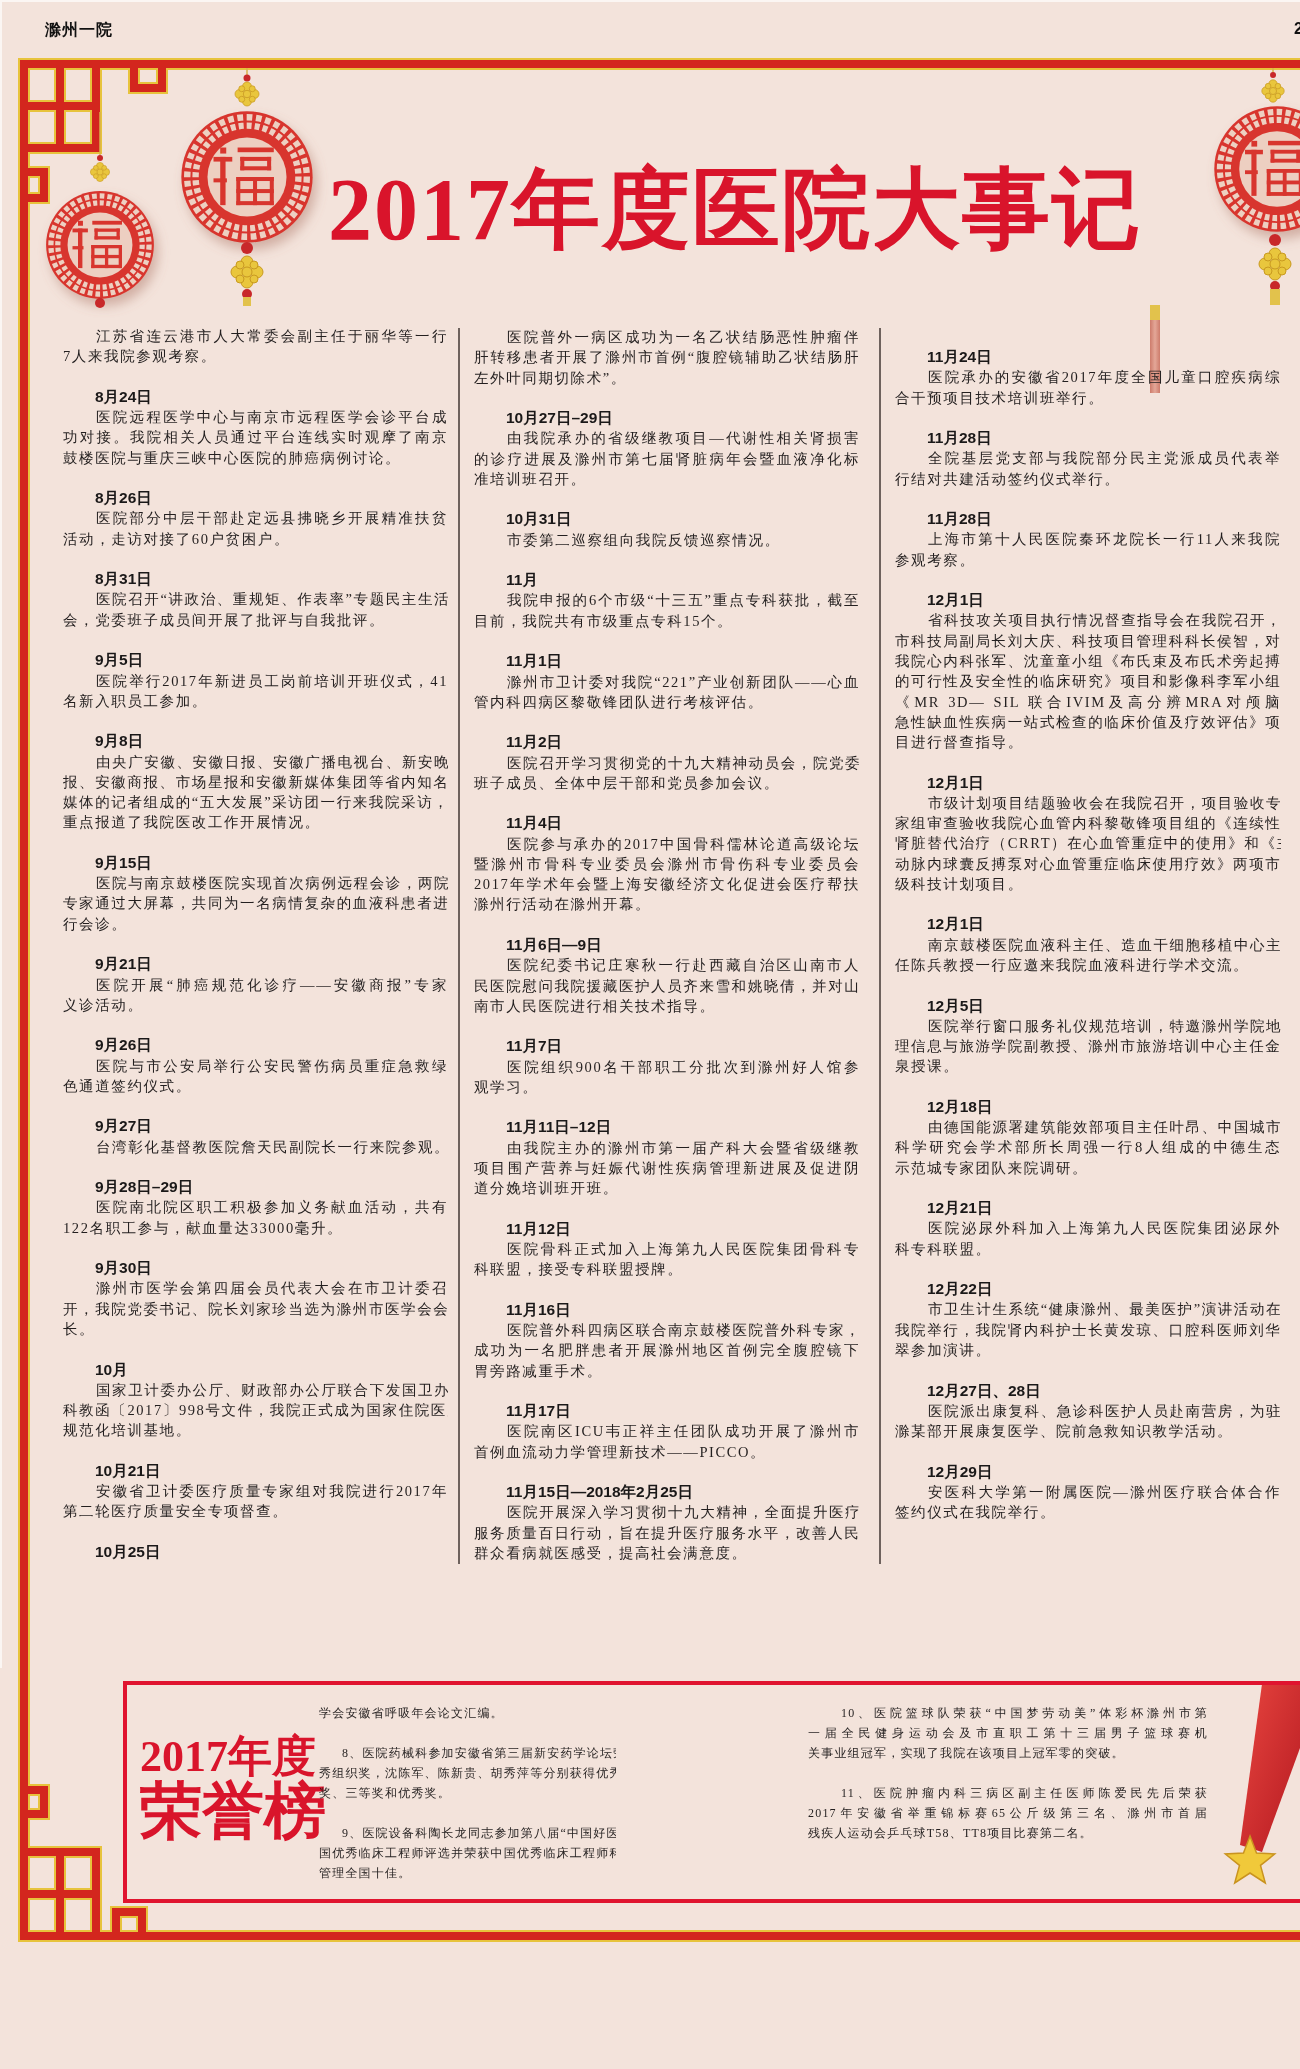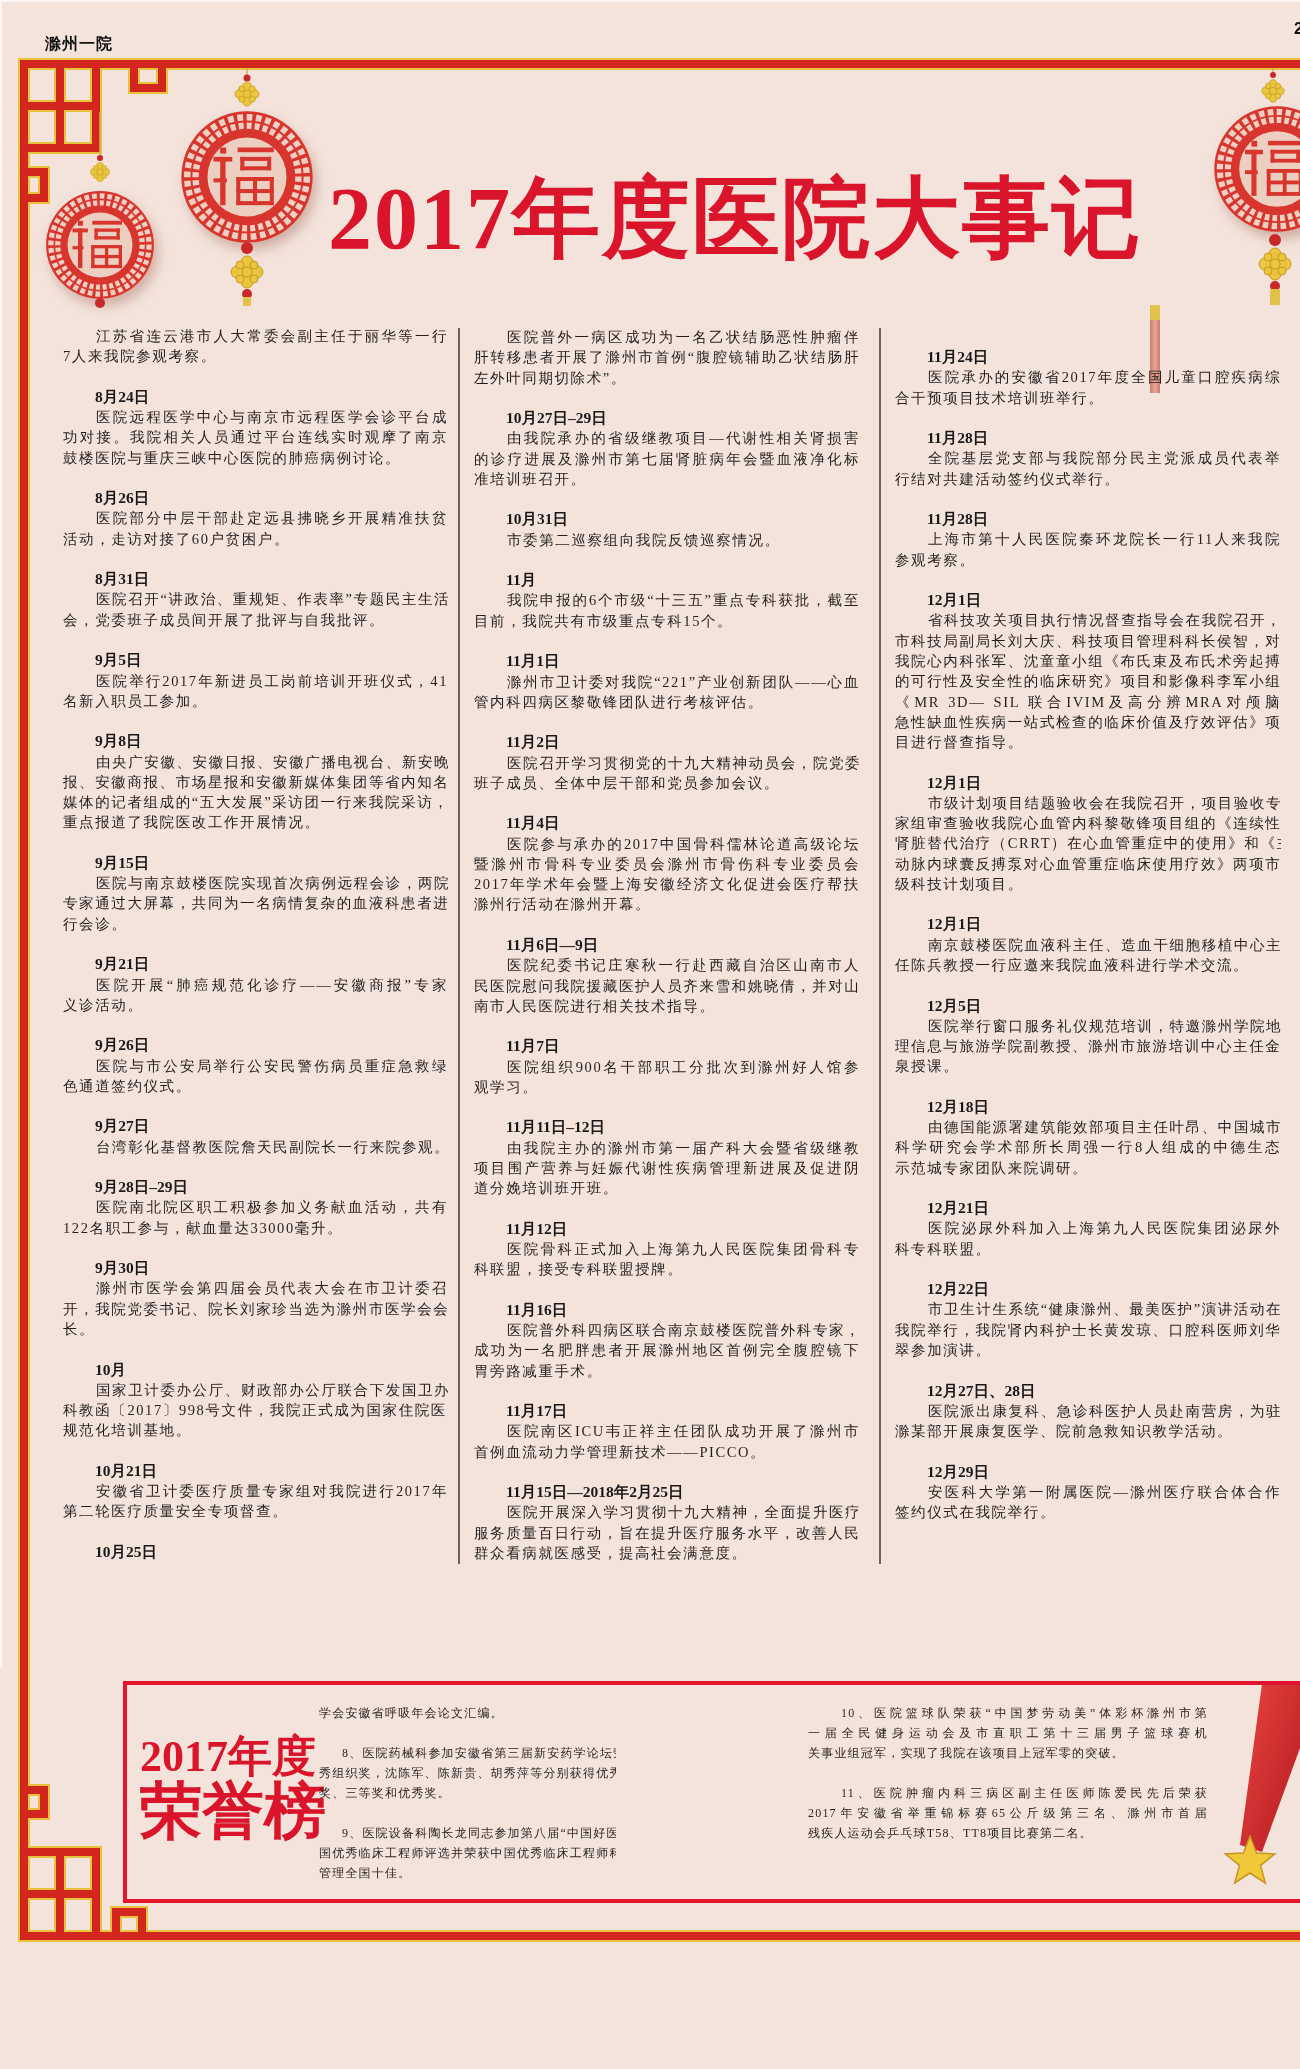--- a/index.html
+++ b/index.html
@@ -6,40 +6,40 @@
   .page {
     position: relative; width: 1300px; height: 2069px; overflow: hidden;
     background: var(--c-background, #f3e3db);
     font-family: "Liberation Serif", "DejaVu Serif", serif;
     color: var(--c-text, #231f1f);
   }
   .edge-strip-left { position: absolute; left: 0; top: 0; width: 2px; height: 1668px; background: #fbf6f3; }
   .edge-strip-top { position: absolute; left: 0; top: 0; width: 1300px; height: 2px; background: #fbf6f3; }
   .deco { position: absolute; left: 0; top: 0; width: 1300px; height: 2069px; z-index: 0; pointer-events: none; }
   .pub-name {
-    position: absolute; left: 45px; top: 34px; z-index: 2;
+    position: absolute; left: 45px; top: 20px; z-index: 2;
     font-family: "Liberation Sans", "DejaVu Sans", sans-serif; font-weight: bold; font-size: 16px; letter-spacing: 1px; color: #111;
   }
   .page-num {
     position: absolute; left: 1294px; top: 20px; z-index: 2;
     font-family: "Liberation Sans", "DejaVu Sans", sans-serif; font-weight: bold; font-size: 16px; color: #111;
   }
   .main-title {
-    position: absolute; left: 328px; top: 173px; z-index: 2; white-space: nowrap;
+    position: absolute; left: 328px; top: 164px; z-index: 2; white-space: nowrap;
     font-family: "Liberation Serif", "DejaVu Serif", serif; font-weight: bold;
     font-size: 88px; line-height: 92px; letter-spacing: 2px; color: var(--c-title_red, #d9142b);
   }
   .col {
     position: absolute; z-index: 2;
     font-size: 14.5px; line-height: 20.28px;
   }
   .col .entry { margin-bottom: 20.28px; }
   .entry-date {
     height: 20.28px; padding-left: 32px; white-space: nowrap;
-    font-family: Liberation Serif, serif; font-weight: bold; font-size: 15.5px; color: #1a1818;
+    font-family: Liberation Sans, sans-serif; font-weight: bold; font-size: 15.5px; color: #1a1818;
   }
   .line {
     height: 20.28px; white-space: nowrap; overflow: hidden;
     text-align: justify; text-align-last: justify; letter-spacing: 1.6px;
   }
   .line.last { text-align-last: left; }
   .col .line.indent { padding-left: 33px; }
   .sep { position: absolute; width: 1.5px; background: var(--c-separator, #6e625d); z-index: 1; }
 
   .honor-box {

